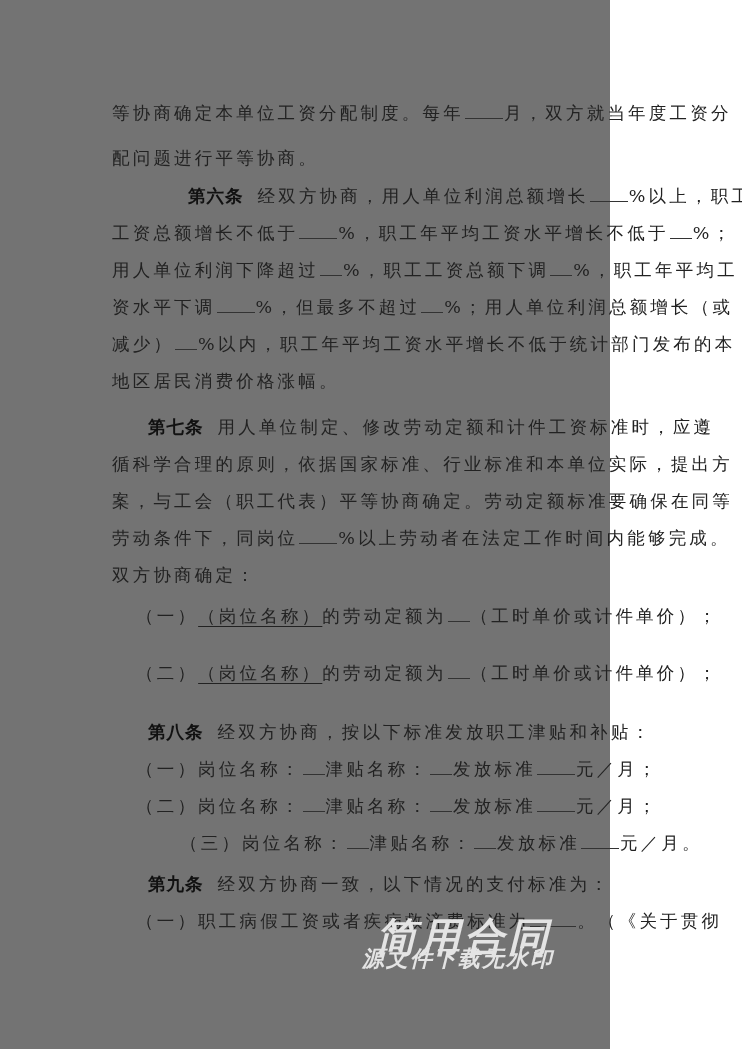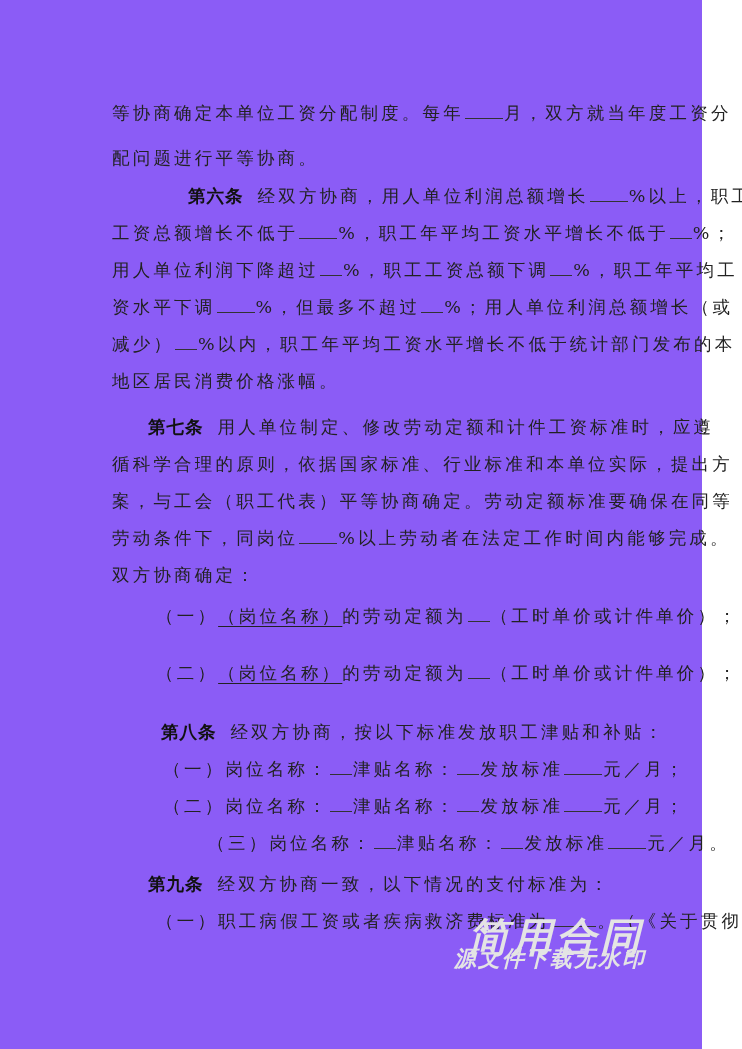--- a/index.html
+++ b/index.html
@@ -11,36 +11,36 @@
       width: 742px;
       height: 1049px;
       position: relative;
       overflow: hidden;
       font-family: "DejaVu Serif", "Liberation Serif", serif;
       color: #1a1a1a;
     }
     .page {
       position: absolute;
       left: 0; top: 0;
-      width: 702px; height: 1049px;
-      background: #8b5cf6;
+      width: 610px; height: 1049px;
+      background: #737373;
     }
     .line {
       position: absolute;
       left: 112px;
       width: 530px;
       height: 28px;
       font-size: 17.5px;
       line-height: 28px;
       letter-spacing: 3.2px;
       white-space: nowrap;
       color: #222;
     }
     .indent { left: 148px; }
-    .item { left: 156px; text-align: right; }
+    .item { left: 136px; }
     .bold {
       font-family: "DejaVu Sans", "Liberation Sans", sans-serif;
       font-weight: bold;
       letter-spacing: 1px;
       color: #111;
     }
     .gap { display: inline-block; width: 14px; }
     .blank {
       display: inline-block;
       border-bottom: 1.3px solid #333;
@@ -127,21 +127,21 @@
     <span>双方协商确定：</span>
   </div>
 
   <div class="line item" style="top:602px;">
     <span>（一）</span><span class="ul">（岗位名称）</span><span>的劳动定额为</span><span class="blank b2"></span><span>（工时单价或计件单价）；</span>
   </div>
   <div class="line item" style="top:639px;margin-top:20px;">
     <span>（二）</span><span class="ul">（岗位名称）</span><span>的劳动定额为</span><span class="blank b2"></span><span>（工时单价或计件单价）；</span>
   </div>
 
-  <div class="line indent" style="top:718px;text-align:center;">
+  <div class="line indent" style="top:718px;">
     <span class="bold">第八条</span><span class="gap"></span><span>经双方协商，按以下标准发放职工津贴和补贴：</span>
   </div>
   <div class="line item" style="top:755px;">
     <span>（一）</span><span>岗位名称：</span><span class="blank b2"></span><span>津贴名称：</span><span class="blank b2"></span><span>发放标准</span><span class="blank b3"></span><span>元／月；</span>
   </div>
   <div class="line item" style="top:792px;">
     <span>（二）</span><span>岗位名称：</span><span class="blank b2"></span><span>津贴名称：</span><span class="blank b2"></span><span>发放标准</span><span class="blank b3"></span><span>元／月；</span>
   </div>
   <div class="line item" style="top:829px;margin-left:44px;">
     <span>（三）</span><span>岗位名称：</span><span class="blank b2"></span><span>津贴名称：</span><span class="blank b2"></span><span>发放标准</span><span class="blank b3"></span><span>元／月。</span>

